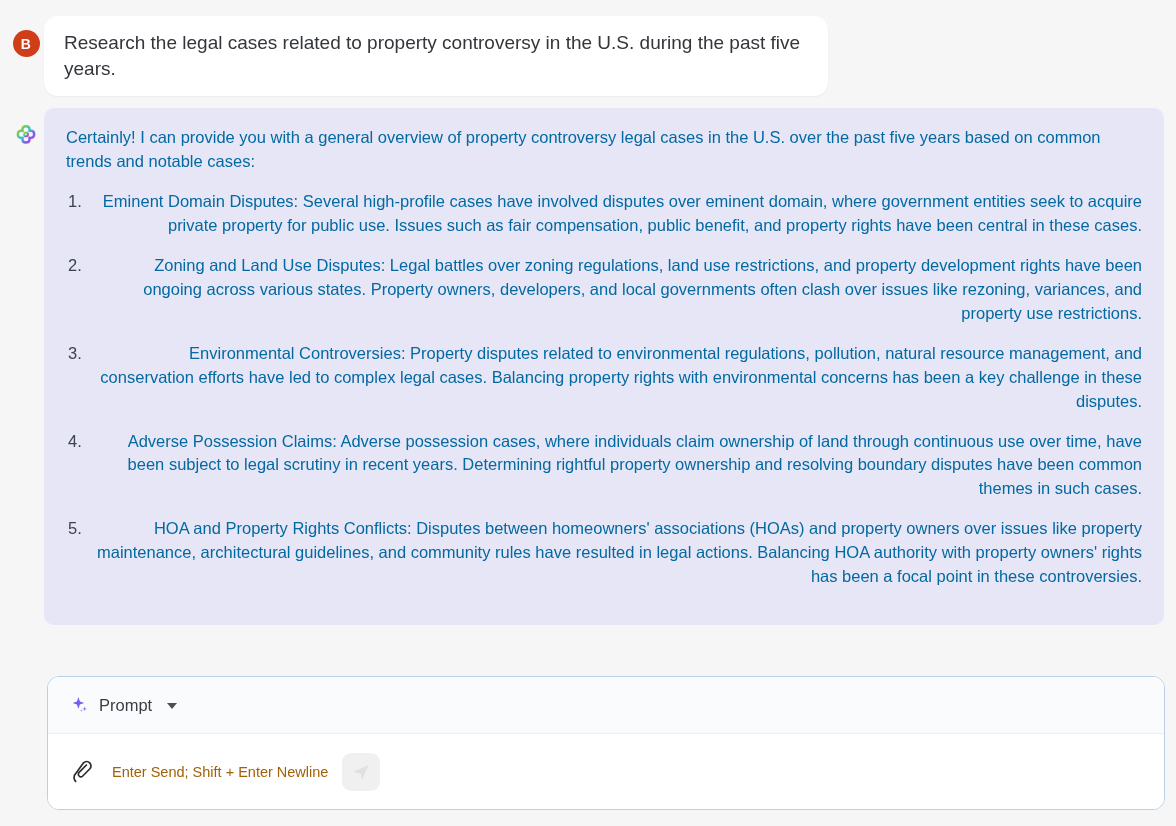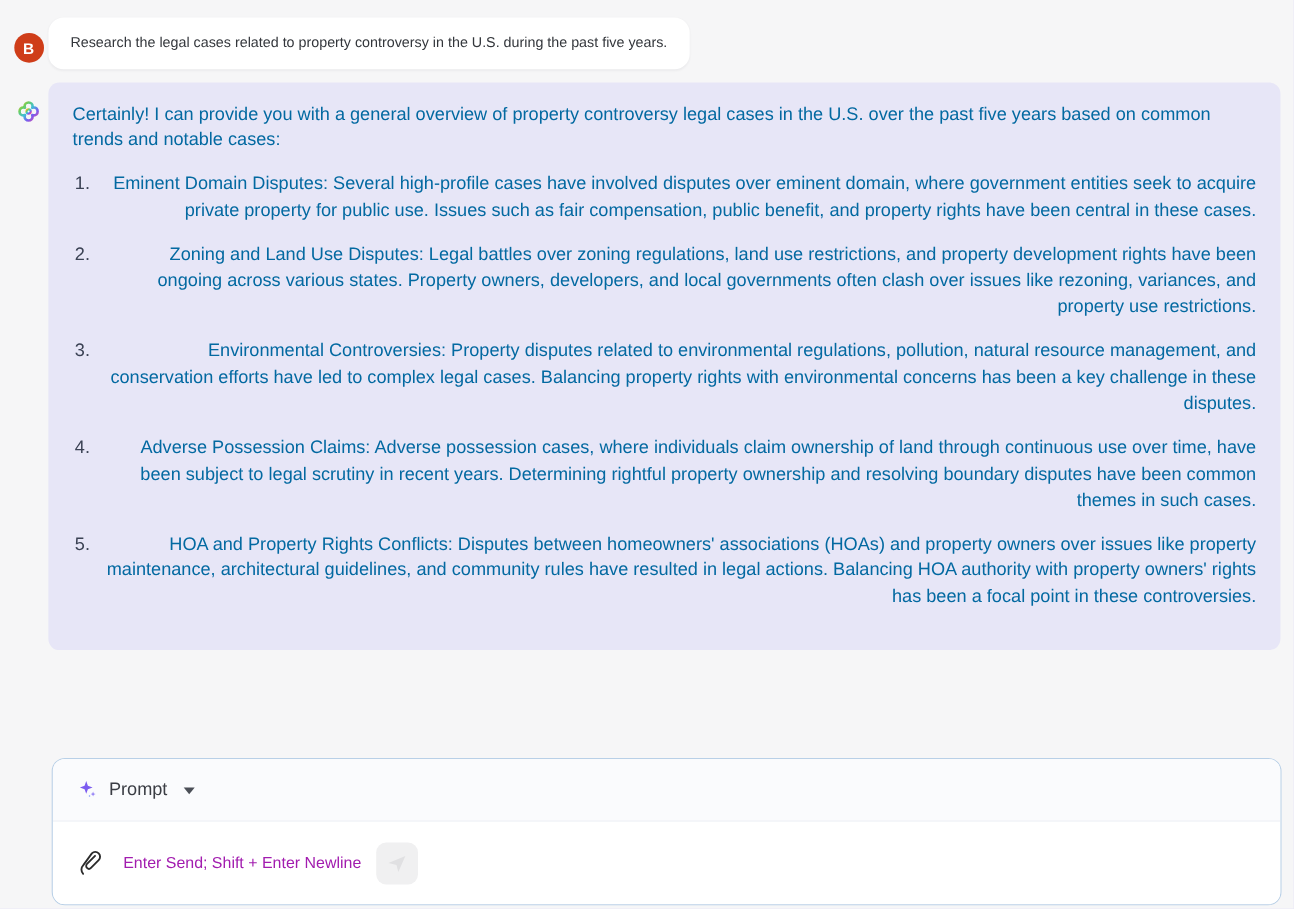--- a/index.html
+++ b/index.html
@@ -57,21 +57,21 @@
     align-items: center;
     justify-content: center;
   }
 
   
   .bubble-user {
     background: #ffffff;
     border-radius: 14px;
     padding: 14px 20px 15px 20px;
     max-width: 784px;
-    font-size: 13px;
+    font-size: 19px;
     line-height: 1.35;
     color: #33363b;
     box-shadow: 0 1px 2px rgba(30,35,60,0.05);
   }
   .bubble-assistant {
     background: #e7e6f7;
     border-radius: 10px;
     padding: 18px 22px 20px 22px;
     width: 1120px;
     font-size: 16.5px;
@@ -115,21 +115,20 @@
     left: 47px;
     top: 676px;
     width: 1118px;
     height: 134px;
     background: #ffffff;
     border: 1px solid #b9d0e7;
     border-radius: 12px;
     overflow: hidden;
     display: flex;
     flex-direction: column;
-    margin-top: 13px;
   }
   .prompt-bar {
     height: 57px;
     background: #fafbfd;
     border-bottom: 1px solid #eceef3;
     display: flex;
     align-items: center;
     padding-left: 22px;
     gap: 9px;
   }
@@ -159,21 +158,21 @@
     align-items: center;
     margin-right: 18px;
   }
   .ask-placeholder {
     flex: 1;
     font-size: 16.5px;
     color: #b3b5ba;
   }
   .send-hint {
     font-size: 14.5px;
-    color: #a21caf;
+    color: #a16207;
     margin-right: 14px;
     white-space: nowrap;
   }
   .send-btn {
     width: 38px; height: 38px;
     border-radius: 9px;
     background: #f0f0f1;
     display: flex;
     align-items: center;
     justify-content: center;

